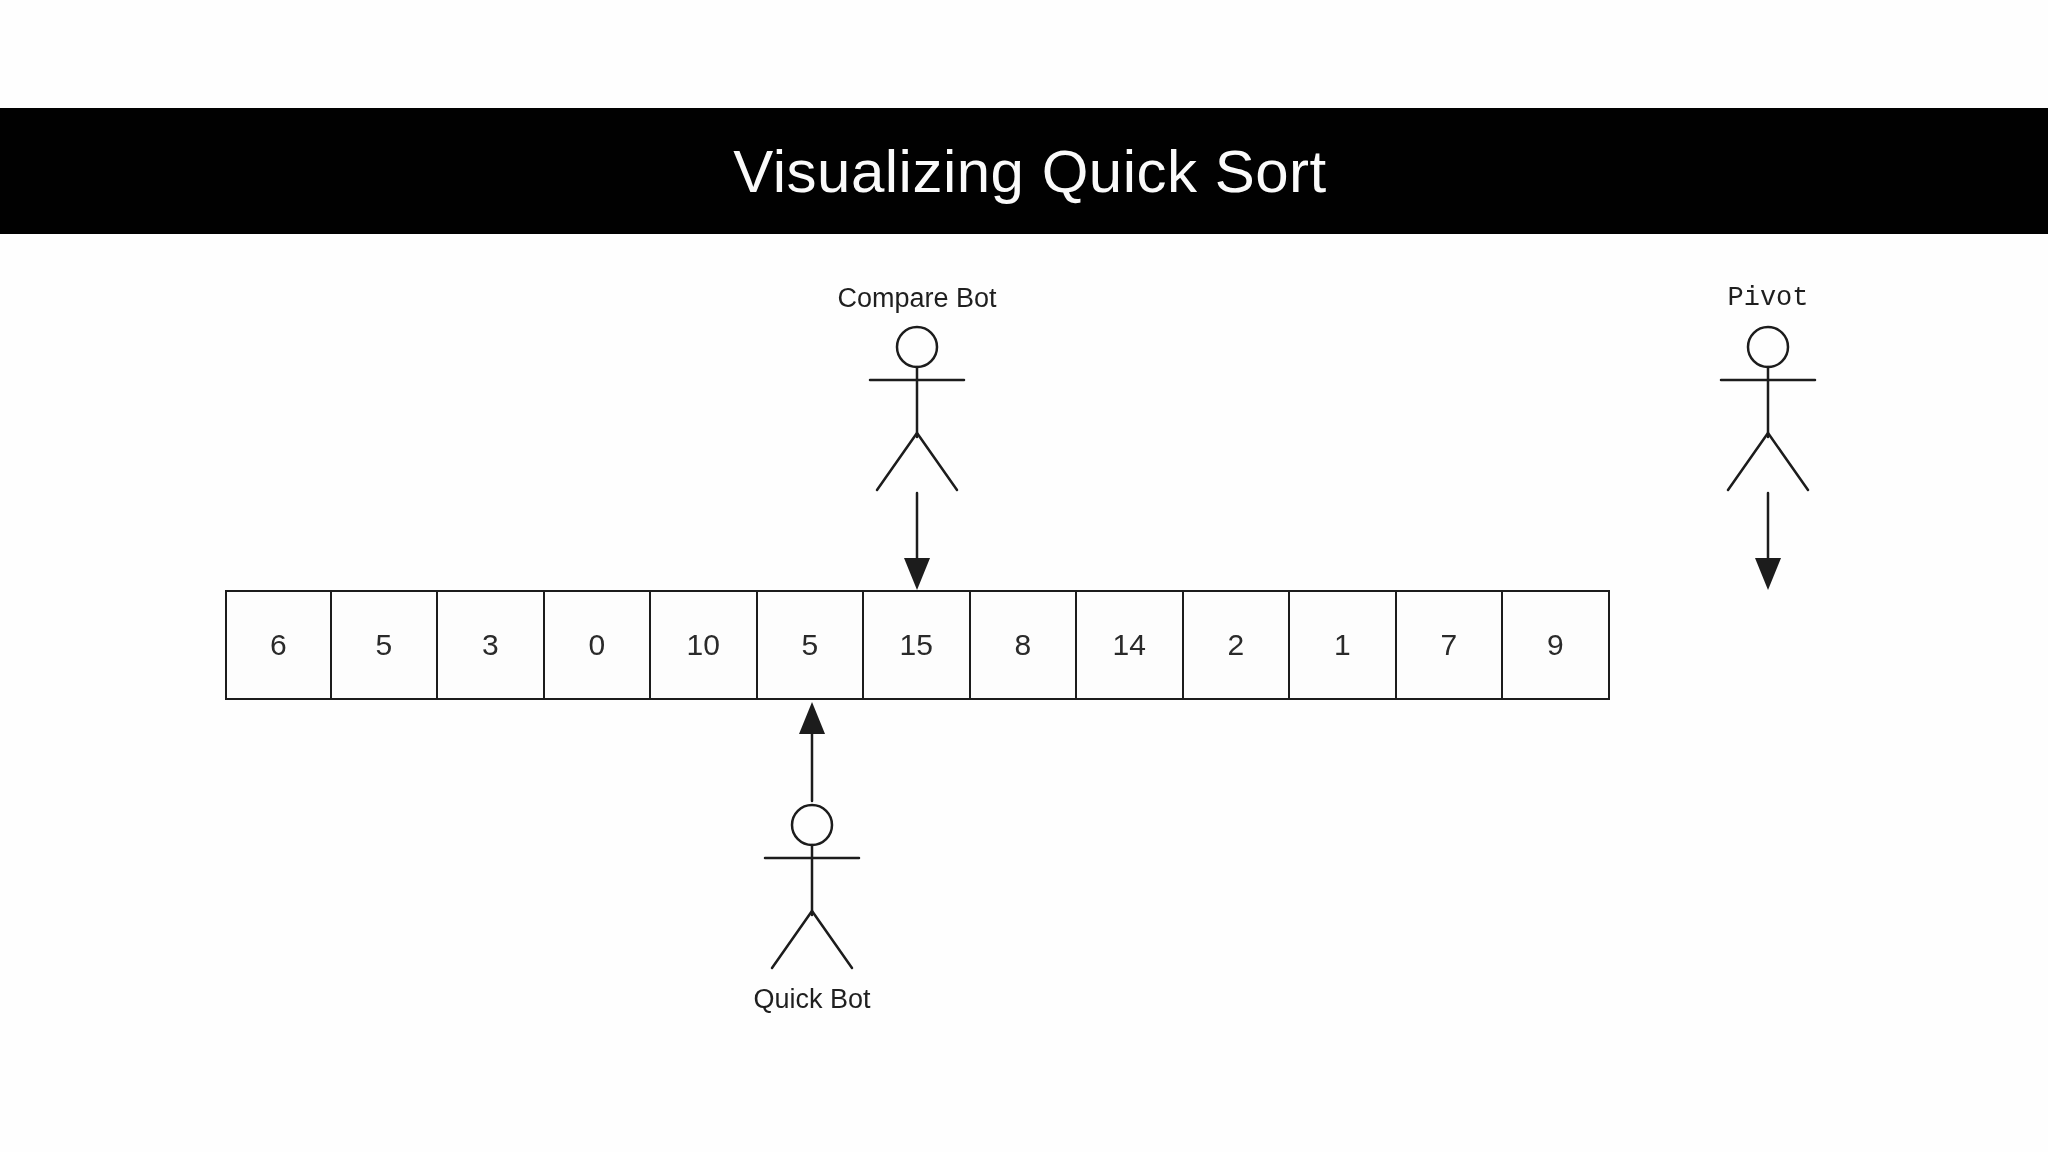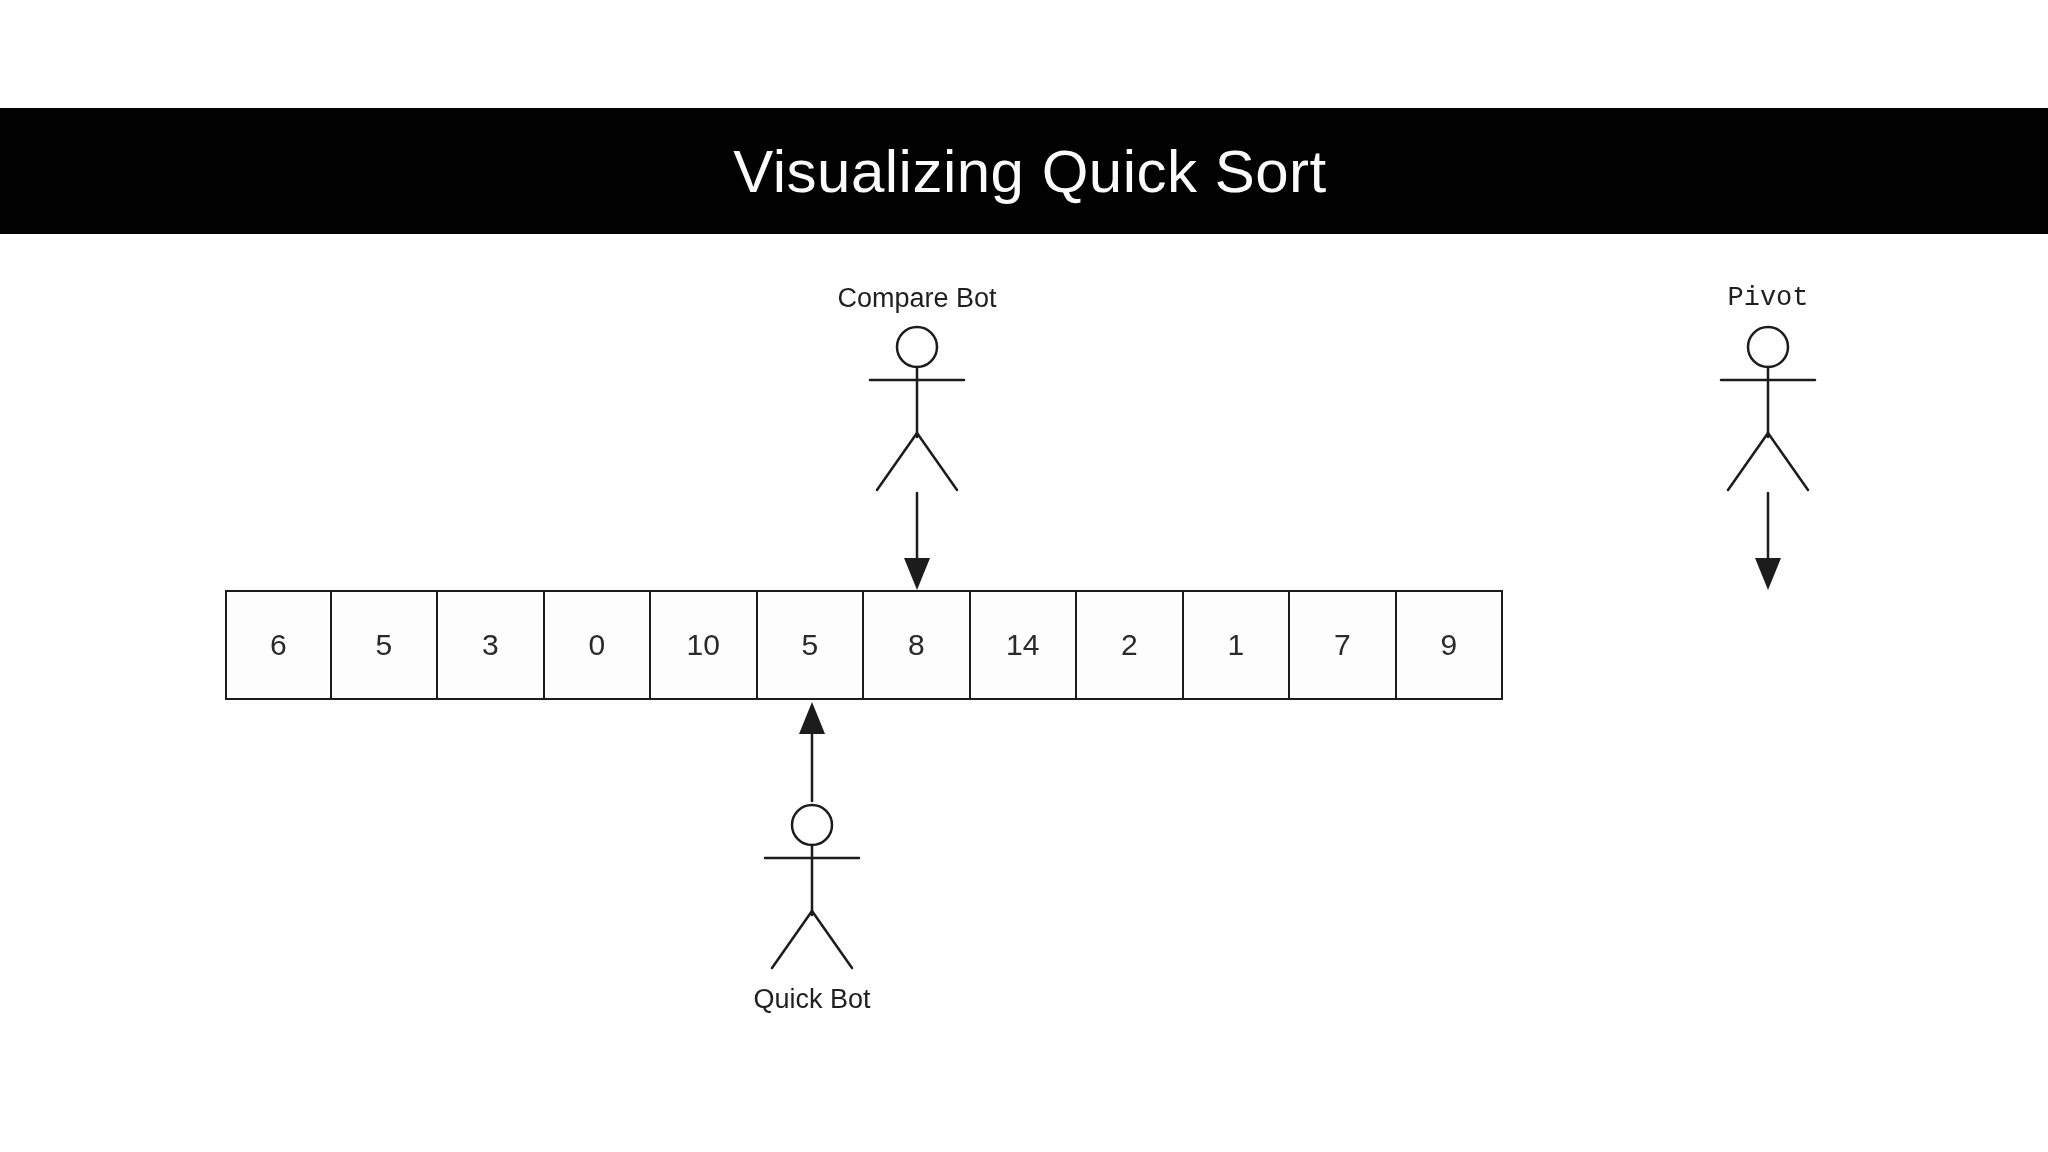--- a/index.html
+++ b/index.html
@@ -139,20 +139,21 @@
     </g>
   </svg>
 
   <div class="array">
     <div class="cell">6</div>
     <div class="cell">5</div>
     <div class="cell">3</div>
     <div class="cell">0</div>
     <div class="cell">10</div>
     <div class="cell">5</div>
+    <div class="cell">15</div>
     <div class="cell">8</div>
     <div class="cell">14</div>
     <div class="cell">2</div>
     <div class="cell">1</div>
     <div class="cell">7</div>
     <div class="cell">9</div>
   </div>
 
 </div>
 

